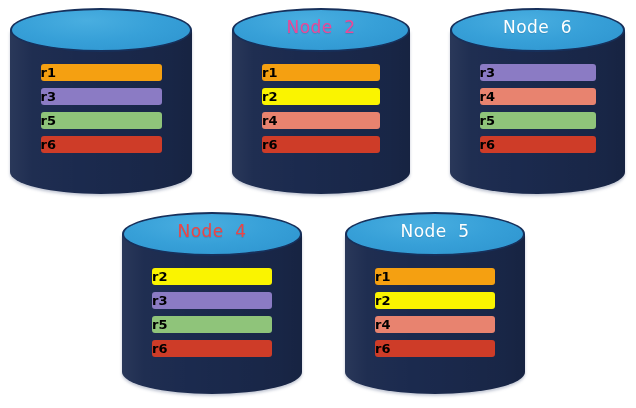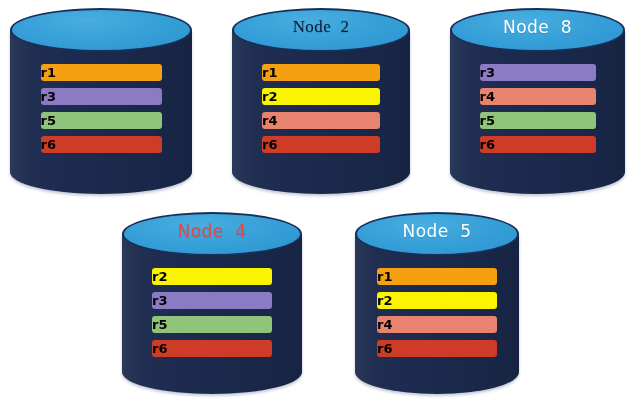--- a/index.html
+++ b/index.html
@@ -126,35 +126,35 @@
         <div class="shard" style="background: rgb(143, 196, 122); color: rgb(0, 0, 0); width: 121px;">r5</div>
         <div class="shard" style="background: rgb(206, 60, 40); color: rgb(0, 0, 0); width: 121px;">r6</div>
       </div>
     </div>
     <div class="node" style="left: 232px; top: 8px; width: 178px; height: 186px;">
       <div class="cyl">
         <div class="cyl-body" style="background: rgb(27, 42, 78);"></div>
         <div class="cyl-shade"></div>
         <div class="cyl-top" style="border-color: rgb(23, 48, 91);"></div>
       </div>
-      <div class="node-label" style="color: #0f172a; font-family: Liberation Serif, serif;">Node  2</div>
+      <div class="node-label" style="color: #ec4899;">Node  2</div>
       <div class="shards" style="top: 56px;">
         <div class="shard" style="background: rgb(245, 160, 17); color: rgb(0, 0, 0); width: 118px;">r1</div>
         <div class="shard" style="background: rgb(250, 244, 0); color: rgb(0, 0, 0); width: 118px;">r2</div>
         <div class="shard" style="background: rgb(232, 131, 111); color: rgb(0, 0, 0); width: 118px;">r4</div>
         <div class="shard" style="background: rgb(206, 60, 40); color: rgb(0, 0, 0); width: 118px;">r6</div>
       </div>
     </div>
     <div class="node" style="left: 450px; top: 8px; width: 175px; height: 186px;">
       <div class="cyl">
         <div class="cyl-body" style="background: rgb(27, 42, 78);"></div>
         <div class="cyl-shade"></div>
         <div class="cyl-top" style="border-color: rgb(23, 48, 91);"></div>
       </div>
-      <div class="node-label" style="color: rgb(255, 255, 255);">Node  8</div>
+      <div class="node-label" style="color: rgb(255, 255, 255);">Node  6</div>
       <div class="shards" style="top: 56px;">
         <div class="shard" style="background: rgb(139, 123, 196); color: rgb(0, 0, 0); width: 116px;">r3</div>
         <div class="shard" style="background: rgb(232, 131, 111); color: rgb(0, 0, 0); width: 116px;">r4</div>
         <div class="shard" style="background: rgb(143, 196, 122); color: rgb(0, 0, 0); width: 116px;">r5</div>
         <div class="shard" style="background: rgb(206, 60, 40); color: rgb(0, 0, 0); width: 116px;">r6</div>
       </div>
     </div>
     <div class="node" style="left: 122px; top: 212px; width: 180px; height: 182px;">
       <div class="cyl">
         <div class="cyl-body" style="background: rgb(27, 42, 78);"></div>
@@ -162,21 +162,21 @@
         <div class="cyl-top" style="border-color: rgb(23, 48, 91);"></div>
       </div>
       <div class="node-label" style="color: #ef4444;">Node  4</div>
       <div class="shards" style="top: 56px;">
         <div class="shard" style="background: rgb(250, 244, 0); color: rgb(0, 0, 0); width: 120px;">r2</div>
         <div class="shard" style="background: rgb(139, 123, 196); color: rgb(0, 0, 0); width: 120px;">r3</div>
         <div class="shard" style="background: rgb(143, 196, 122); color: rgb(0, 0, 0); width: 120px;">r5</div>
         <div class="shard" style="background: rgb(206, 60, 40); color: rgb(0, 0, 0); width: 120px;">r6</div>
       </div>
     </div>
-    <div class="node" style="left: 355px; top: 212px; width: 164px; height: 182px;">
+    <div class="node" style="left: 345px; top: 212px; width: 180px; height: 182px;">
       <div class="cyl">
         <div class="cyl-body" style="background: rgb(27, 42, 78);"></div>
         <div class="cyl-shade"></div>
         <div class="cyl-top" style="border-color: rgb(23, 48, 91);"></div>
       </div>
       <div class="node-label" style="color: rgb(255, 255, 255);">Node  5</div>
       <div class="shards" style="top: 56px;">
         <div class="shard" style="background: rgb(245, 160, 17); color: rgb(0, 0, 0); width: 120px;">r1</div>
         <div class="shard" style="background: rgb(250, 244, 0); color: rgb(0, 0, 0); width: 120px;">r2</div>
         <div class="shard" style="background: rgb(232, 131, 111); color: rgb(0, 0, 0); width: 120px;">r4</div>

